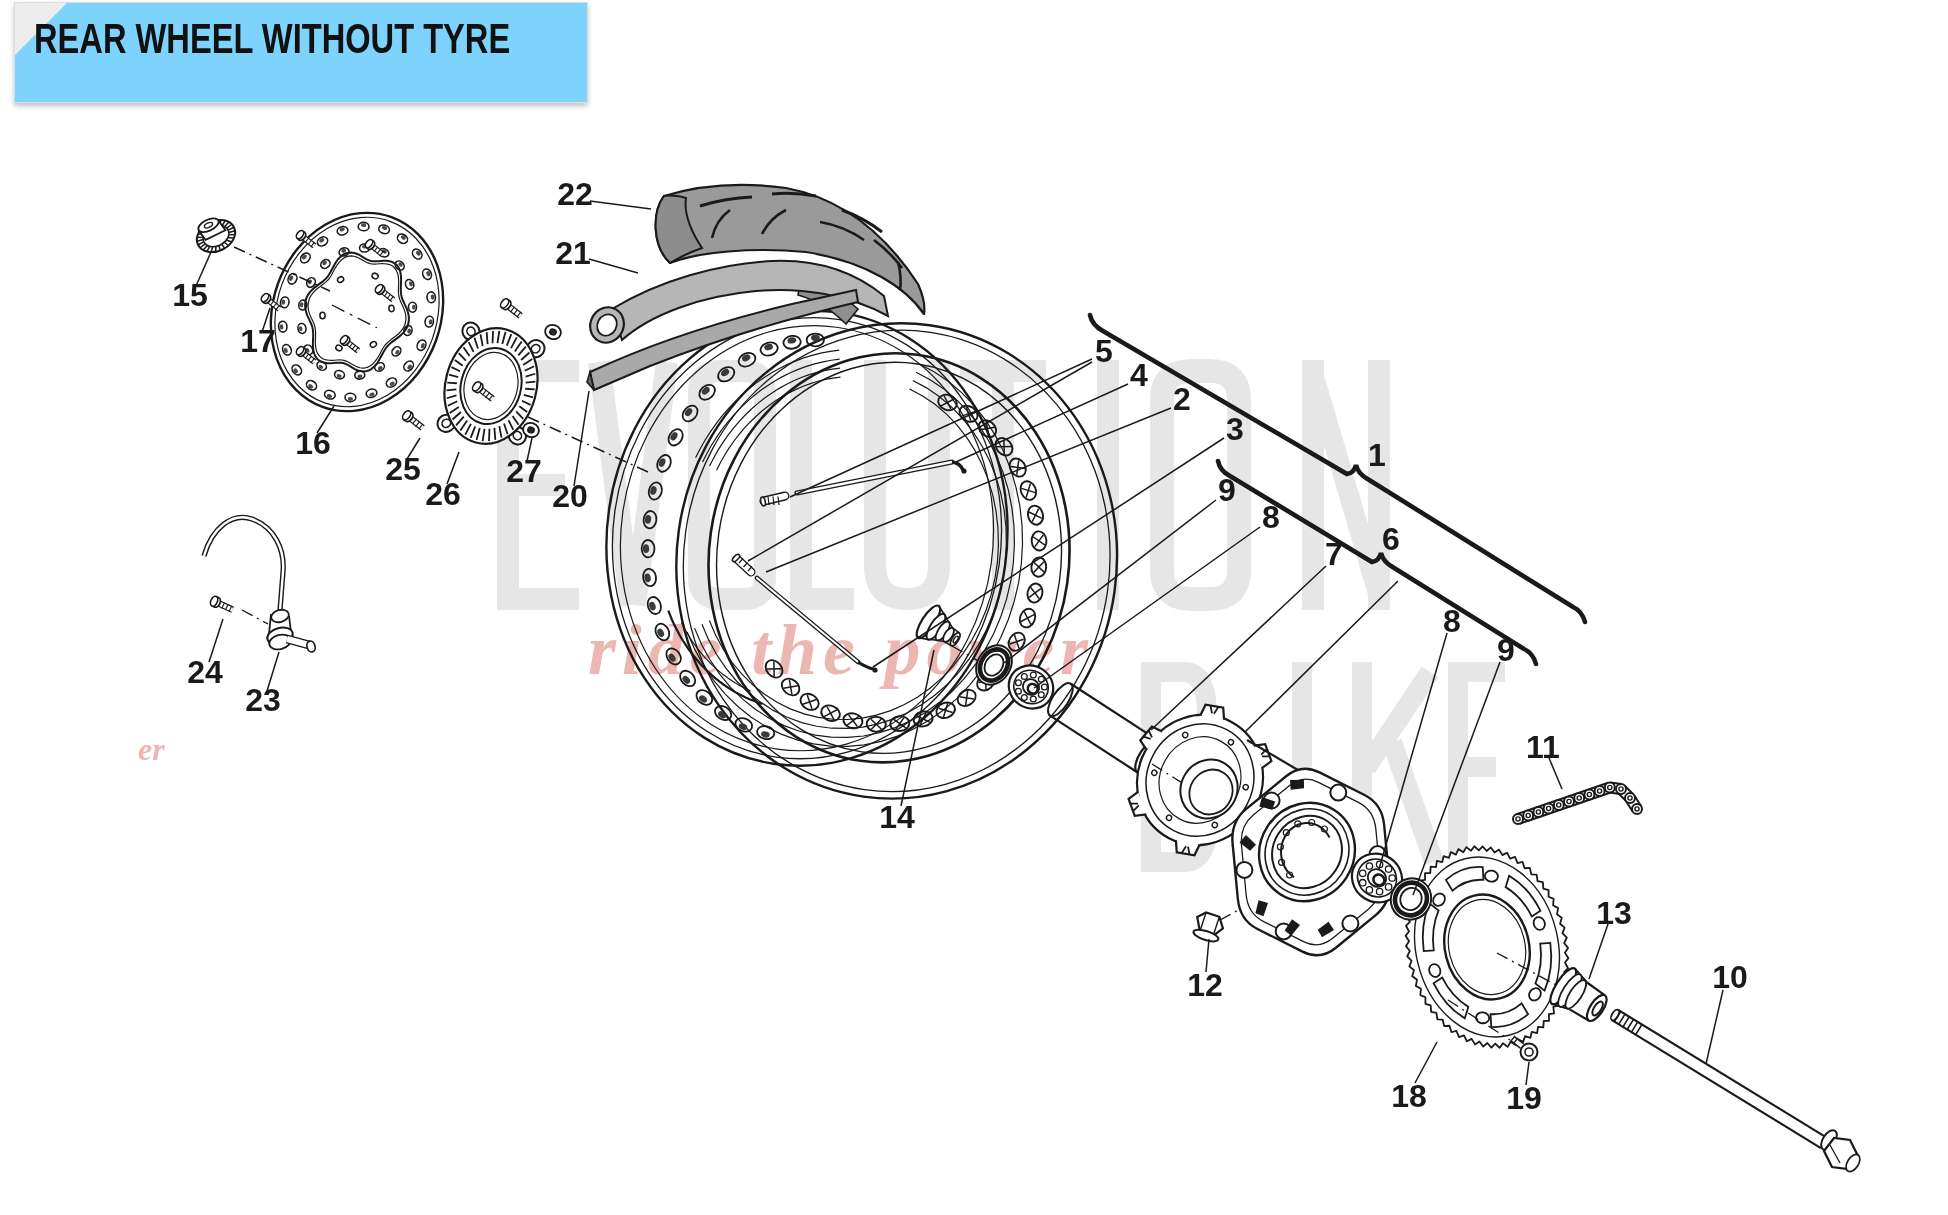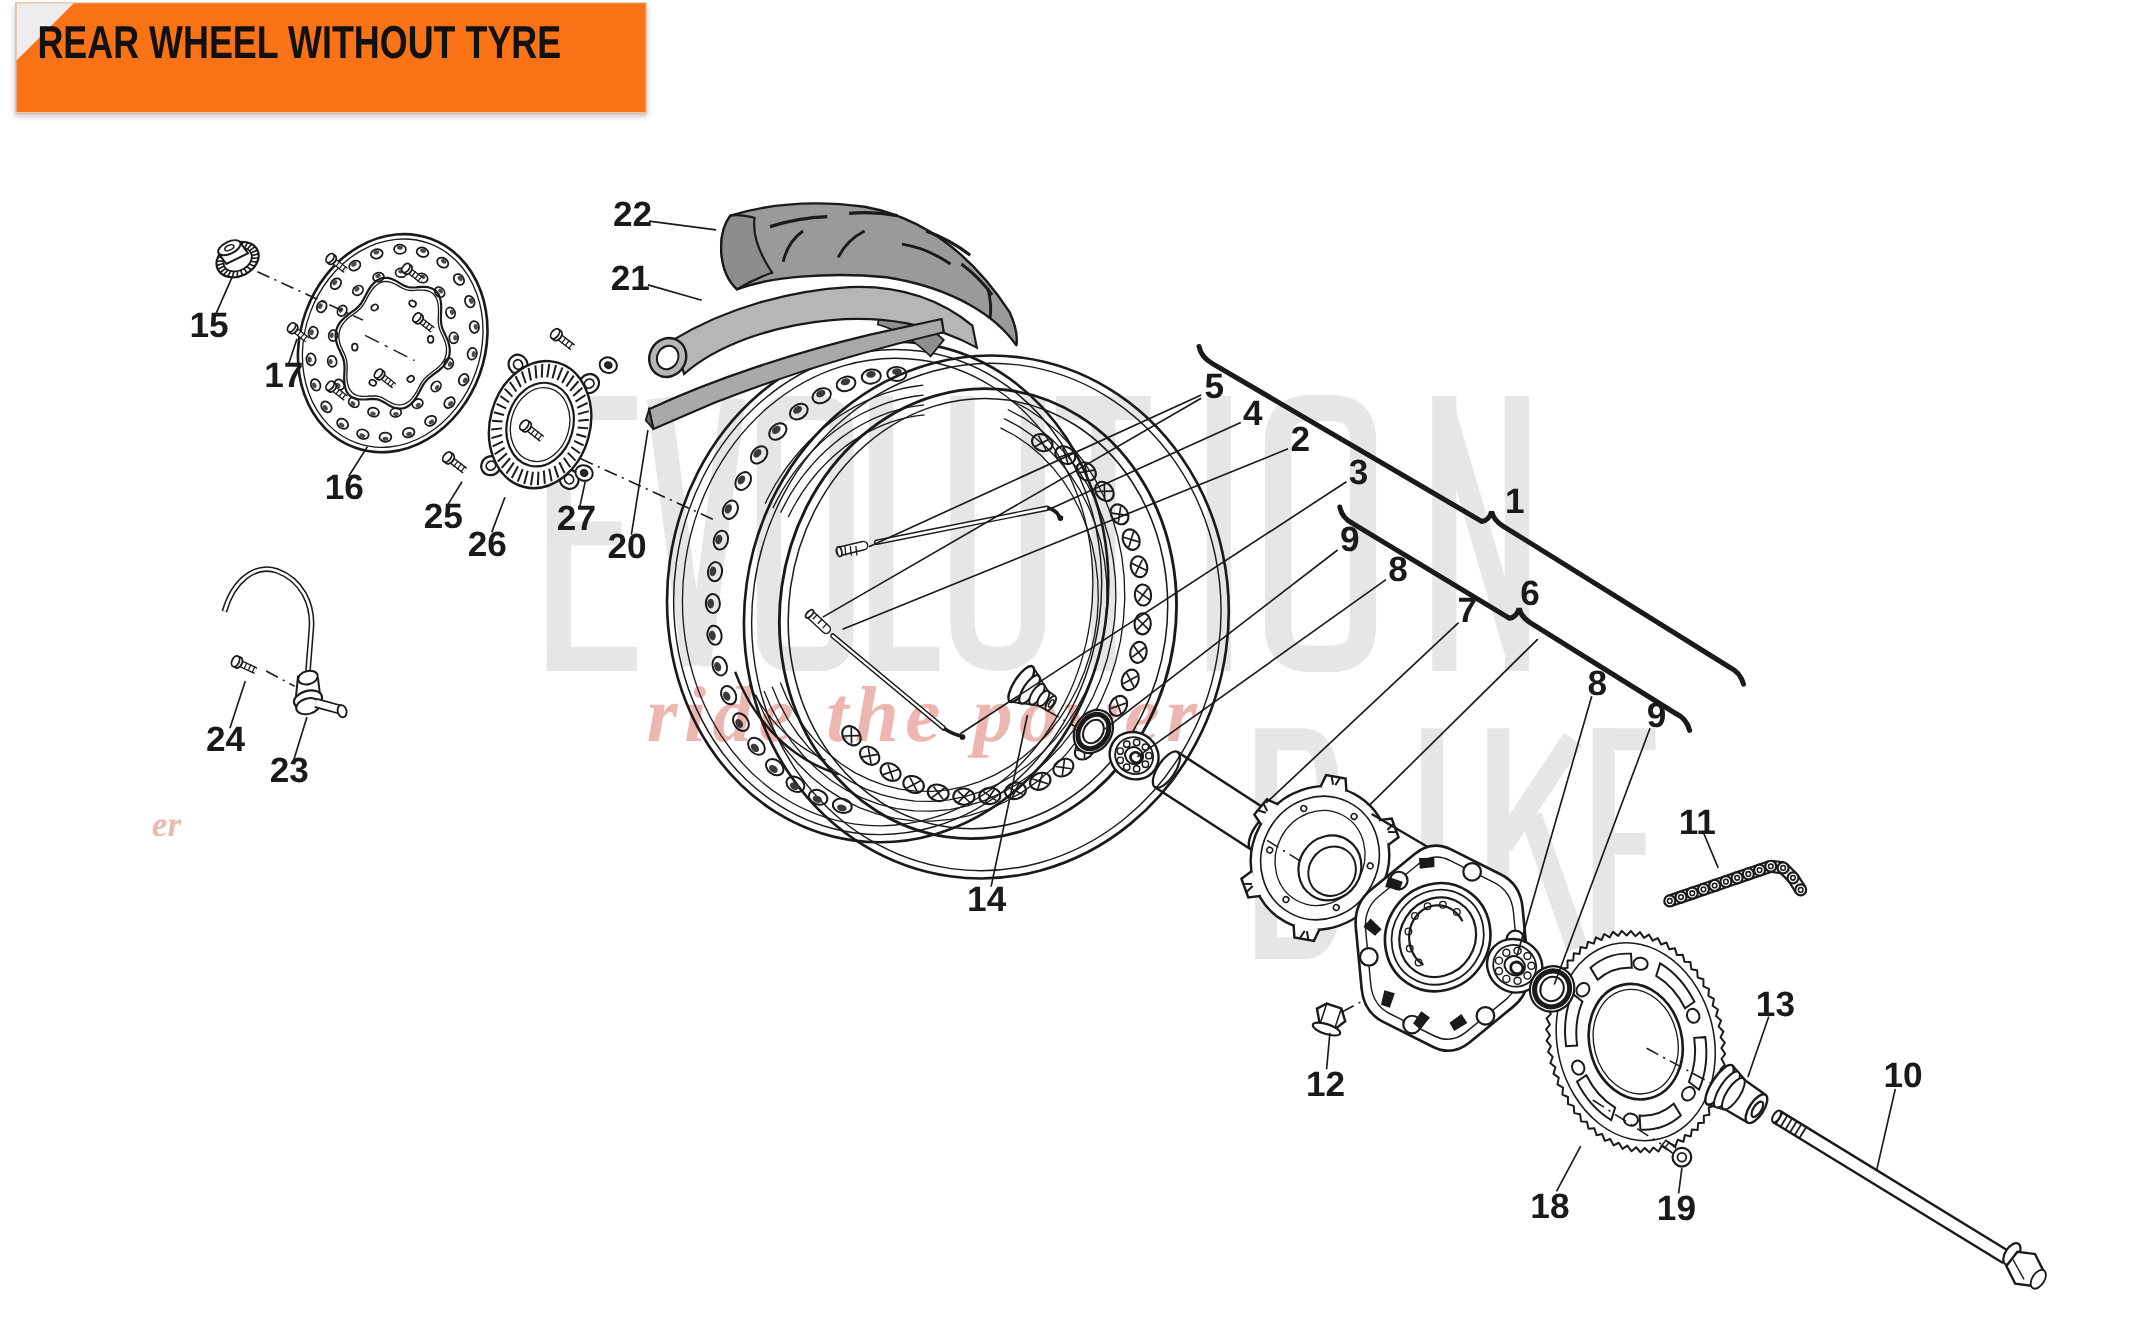--- a/index.html
+++ b/index.html
@@ -1,14 +1,14 @@
 <!DOCTYPE html>
 <html><head><meta charset="utf-8"><style>
 html,body{margin:0;padding:0;background:#ffffff;width:1948px;height:1215px;overflow:hidden}
-.titlebox{position:absolute;left:14px;top:2px;width:572px;height:99px;background:#f97316;
+.titlebox{position:absolute;left:14px;top:2px;width:572px;height:99px;background:#7dd3fc;
 border:1px solid #dcdcdc;box-shadow:0 3px 5px rgba(120,120,120,0.45);text-align:center;}
 .titlebox .bevtl{position:absolute;left:0;top:0;width:0;height:0;border-top:52px solid #ededed;border-right:52px solid transparent;}
 .titlebox h1{margin:0;position:absolute;left:19px;top:12px;font-family:"Liberation Sans",sans-serif;
 font-size:42px;font-weight:bold;color:#111;white-space:nowrap;transform:scaleX(0.777);transform-origin:left top}
 svg{position:absolute;left:0;top:0}
 </style></head><body>
 <svg xmlns="http://www.w3.org/2000/svg" width="1948" height="1215" viewBox="0 0 1948 1215">
     <g>
       <line x1="508.0" y1="360.0" x2="508.0" y2="610.0" stroke="#e6e6e6" stroke-width="22" stroke-linecap="butt"></line>
       <line x1="497.0" y1="371.0" x2="579.0" y2="371.0" stroke="#e6e6e6" stroke-width="22" stroke-linecap="butt"></line>

